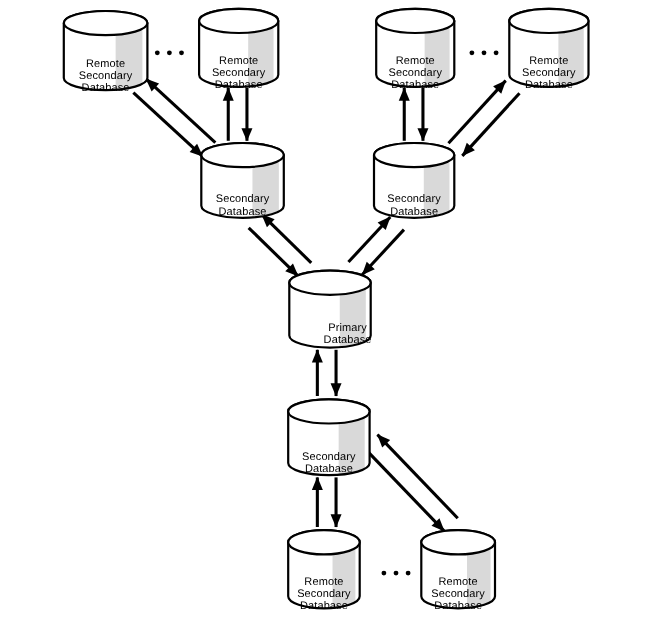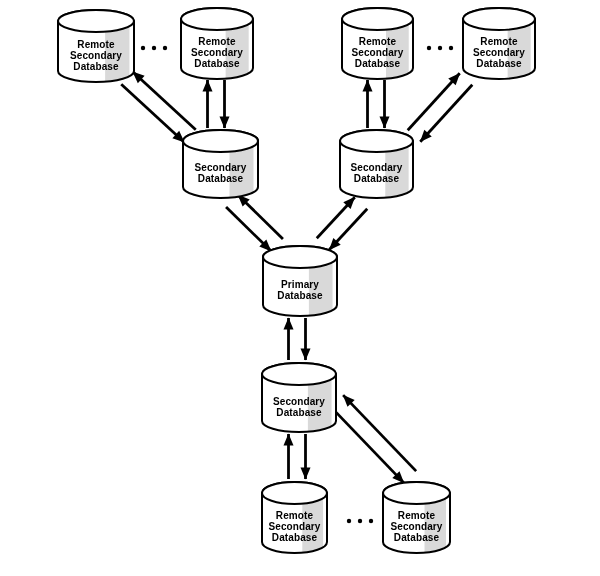--- a/index.html
+++ b/index.html
@@ -20,26 +20,27 @@
     left: 0;
     top: 0;
   }
   .node-label {
     position: absolute;
     display: flex;
     align-items: center;
     justify-content: center;
     text-align: center;
     white-space: pre-line;
-    font-weight: bold;
+    font-weight: normal;
     font-size: 10px;
     line-height: 11px;
     letter-spacing: 0.1px;
     color: #000000;
     pointer-events: none;
+    margin-top: 14px;
   }
 </style>
 </head>
 <body>
 
 <div class="stage">
   <svg id="diagram-svg" width="600" height="576" viewBox="0 0 600 576">
       <defs>
         <marker id="ah" viewBox="0 0 13 11" refX="12" refY="5.5" markerWidth="13" markerHeight="11" markerUnits="userSpaceOnUse" orient="auto">
           <path d="M0.5,0.5 L12.5,5.5 L0.5,10.5 Z" fill="#000000"></path>
@@ -197,21 +198,21 @@
       <div class="node-label" style="left: 343px; top: 29px; width: 69px; height: 47px;">Remote
 Secondary
 Database</div>
       <div class="node-label" style="left: 464px; top: 29px; width: 70px; height: 47px;">Remote
 Secondary
 Database</div>
       <div class="node-label" style="left: 184px; top: 151px; width: 73px; height: 44px;">Secondary
 Database</div>
       <div class="node-label" style="left: 341px; top: 151px; width: 71px; height: 44px;">Secondary
 Database</div>
-      <div class="node-label" style="left: 264px; top: 267px; width: 72px; height: 46px;">Primary
+      <div class="node-label" style="left: 280px; top: 267px; width: 72px; height: 46px;">Primary
 Database</div>
       <div class="node-label" style="left: 263px; top: 384px; width: 72px; height: 45px;">Secondary
 Database</div>
       <div class="node-label" style="left: 263px; top: 503px; width: 63px; height: 47px;">Remote
 Secondary
 Database</div>
       <div class="node-label" style="left: 384px; top: 503px; width: 65px; height: 47px;">Remote
 Secondary
 Database</div>
     </div>

